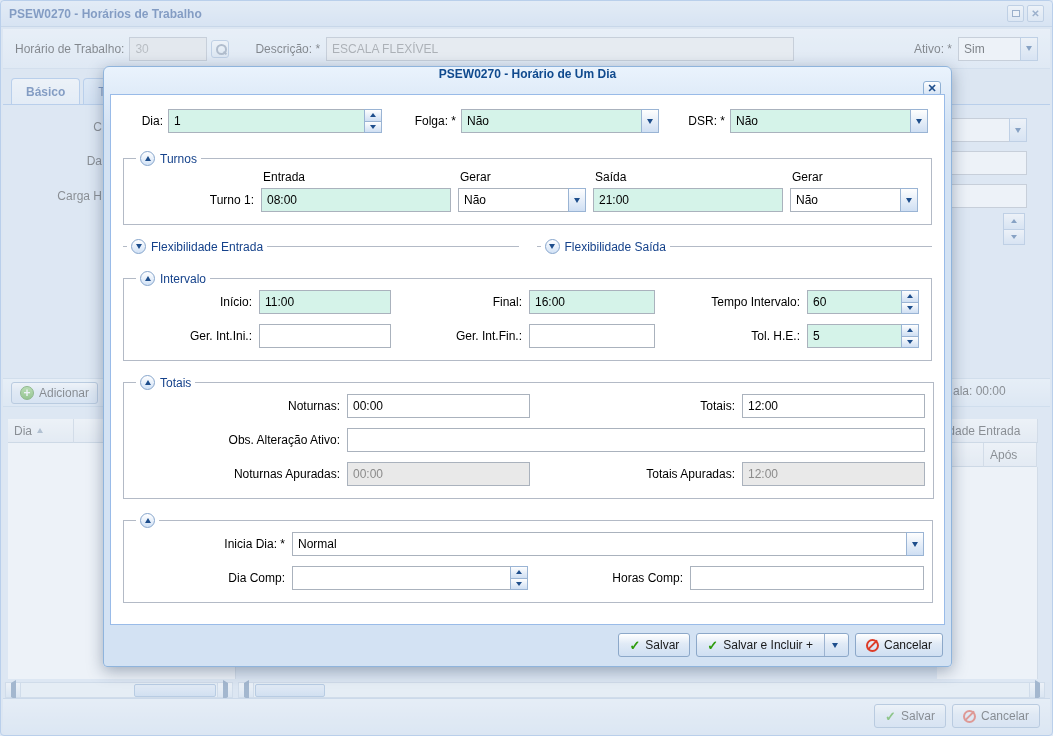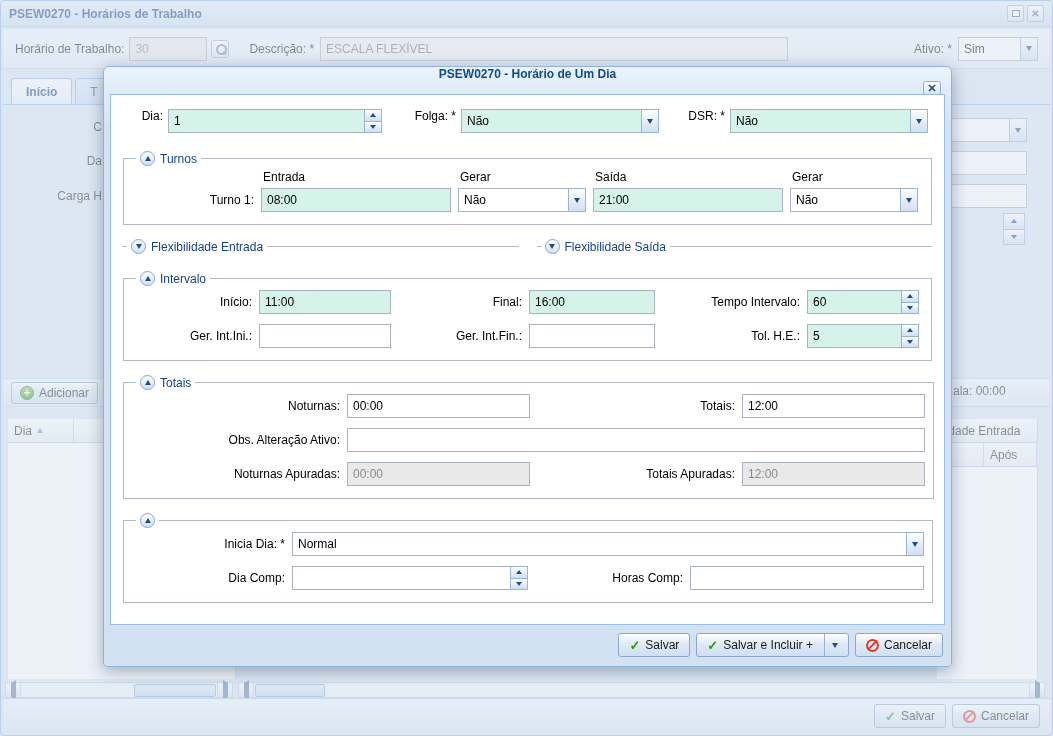--- a/index.html
+++ b/index.html
@@ -158,21 +158,21 @@
   }
   .dlg-header { height:27px; display:flex; align-items:center; padding:0 4px; color:#104a8e; font-weight:bold;flex-direction:column; }
   .dlg-close {
     margin-left:auto; width:18px; height:18px; border:1px solid #8fb0d4; border-radius:3px;
     background:linear-gradient(#ffffff,#d5e3f4); color:#1e4e8c; font-size:11px; font-weight:bold;
     display:flex; align-items:center; justify-content:center; cursor:pointer;
   }
   .dlg-body { flex:1; background:#fff; border:1px solid #99bbe8; padding:10px 12px 4px; overflow:hidden; }
   .dlg-footer { height:30px; margin-top:5px; display:flex; align-items:center; justify-content:flex-end; gap:6px; padding:0 2px; }
 
-  .row1 { display:flex; align-items:flex-start; margin:4px 0 18px; }
+  .row1 { display:flex; align-items:center; margin:4px 0 18px; }
   .glbl { text-align:right; white-space:nowrap; color:#000; flex:none; }
 
   fieldset.fs { border:1px solid #b3bac6; padding:4px 8px 12px; margin:12px 0 14px; }
   .fs-legend { display:flex; align-items:center; gap:5px; padding:0 4px; margin-left:4px; color:#15428b; }
   .tool {
     width:15px; height:15px; border-radius:50%; border:1px solid #86a5cc;
     background:linear-gradient(#ffffff,#d2e2f6);
     display:inline-flex; align-items:center; justify-content:center; cursor:pointer; flex:none;
   }
   .tool-up::after { content:""; border-left:3.5px solid transparent; border-right:3.5px solid transparent; border-bottom:5px solid #1e4e8c; }
@@ -202,33 +202,33 @@
       <span class="win-btn">
           <span>✕</span>
         </span>
     </span>
   </div>
 
   <div class="top-toolbar">
     <span class="lbl">Horário de Trabalho:</span>
     <input class="tfield dis" style="width: 78px; margin-left: 5px;" value="30">
     <span class="lookup-icon"></span>
-    <span class="lbl" style="margin-left:20px">Descrição: *</span>
+    <span class="lbl" style="margin-left:26px">Descrição: *</span>
     <input class="tfield dim" style="width: 468px; margin-left: 6px;" value="ESCALA FLEXÍVEL">
     <span style="flex:1"></span>
     <span class="lbl">Ativo: *</span>
     <span class="fwrap" style="width:80px;margin-left:6px">
       <input class="tfield" value="Sim" style="">
       <span class="trigger"></span>
     </span>
   </div>
 
   <div class="tabbar">
     <span class="tab active">
-        <span>Início</span>
+        <span>Básico</span>
       </span>
     <span class="tab" style="width:44px">
         <span>T</span>
       </span>
   </div>
 
   <div class="content">
     <div class="frag-label" style="top:15px">C</div>
     <div class="frag-label" style="top:49px">Da</div>
     <div class="frag-label" style="top:84px">Carga H</div>

